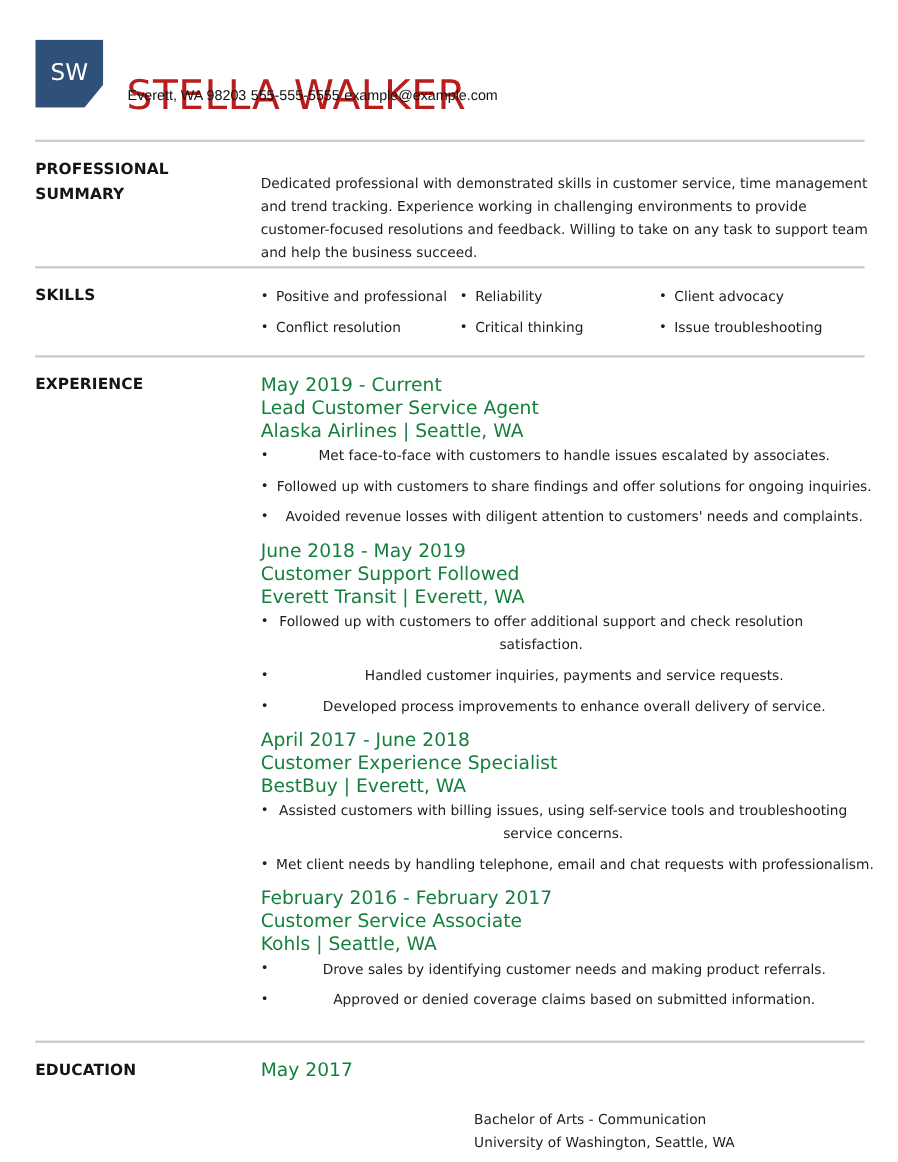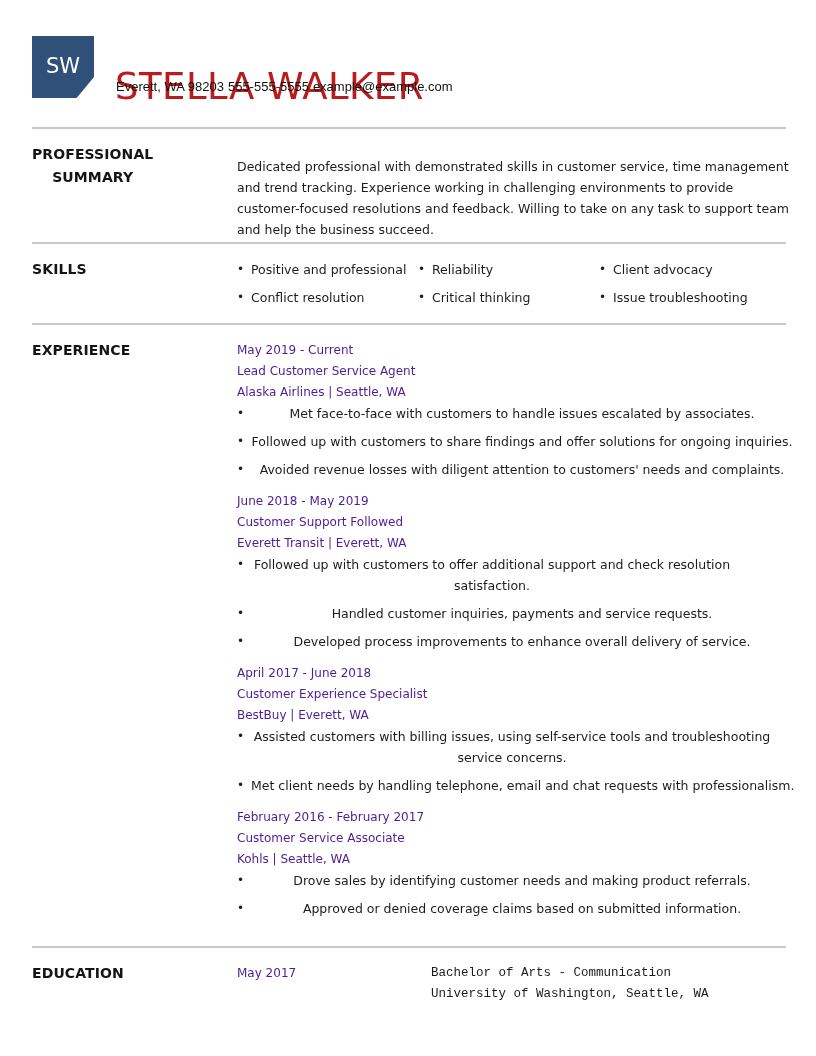--- a/index.html
+++ b/index.html
@@ -23,44 +23,44 @@
     position: absolute; left: 116px; top: 79px;
     font-family: Liberation Sans, sans-serif; font-size: 13px; color: #111; line-height: 16px;
   }
   .contact span + span { margin-left: 4px; }
 
   .divider { position: absolute; left: 32px; width: 754px; height: 2px; background: #c9c9c9; }
 
   .section-title {
     position: absolute; left: 32px;
     font-family: "DejaVu Sans", sans-serif; font-weight: bold; font-size: 14px;
-    color: #151515; line-height: 23px; letter-spacing: 0.1px; text-align: center;
+    color: #151515; line-height: 23px; letter-spacing: 0.1px;
   }
 
   .body-text {
     font-family: "DejaVu Sans", sans-serif; font-size: 12.5px; color: #1c1c1c; line-height: 21px;
   }
   .summary { position: absolute; left: 237px; top: 144px; width: 552px; margin-top: 12px; }
 
   .skills { position: absolute; left: 237px; top: 259px; width: 560px; }
   .skills-row { display: flex; height: 28px; }
   .skill { display: flex; align-items: flex-start; }
   .skill:nth-child(1) { width: 181px; }
   .skill:nth-child(2) { width: 181px; }
   .bullet { width: 14px; flex: 0 0 14px; font-size: 12px; line-height: 21px; }
 
   .experience { position: absolute; left: 237px; top: 340px; width: 556px; }
   .job { margin-bottom: 11px; }
-  .meta { font-family: "DejaVu Sans", sans-serif; font-size: 12px; color: #4c1d95; line-height: 21px; }
+  .meta { font-family: "DejaVu Sans", sans-serif; font-size: 17px; color: #15803d; line-height: 21px; }
   .job ul { list-style: none; }
   .job li { display: flex; margin-bottom: 7px; }
   .job li .txt { flex: 1; text-align: center; }
 
   .edu-date { position: absolute; left: 237px; top: 963px; }
-  .edu-info { position: absolute; left: 431px; top: 963px; font-family: Liberation Mono, monospace; }
+  .edu-info { position: absolute; left: 431px; top: 1007px; }
 </style>
 </head>
 <body>
 
 <div class="monogram">
   <span>SW</span>
 </div>
 <div class="name">STELLA WALKER</div>
 <div class="contact">
   <span>Everett, WA 98203</span><span>555-555-5555</span><span>example@example.com</span>

